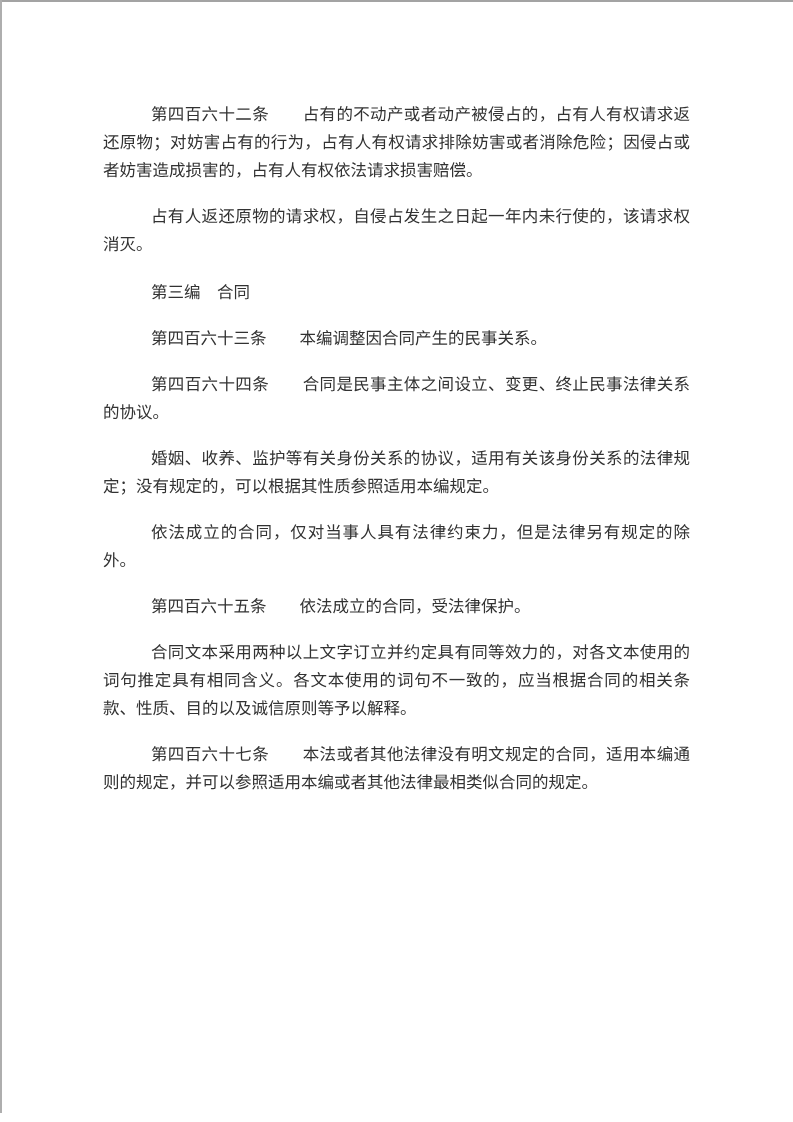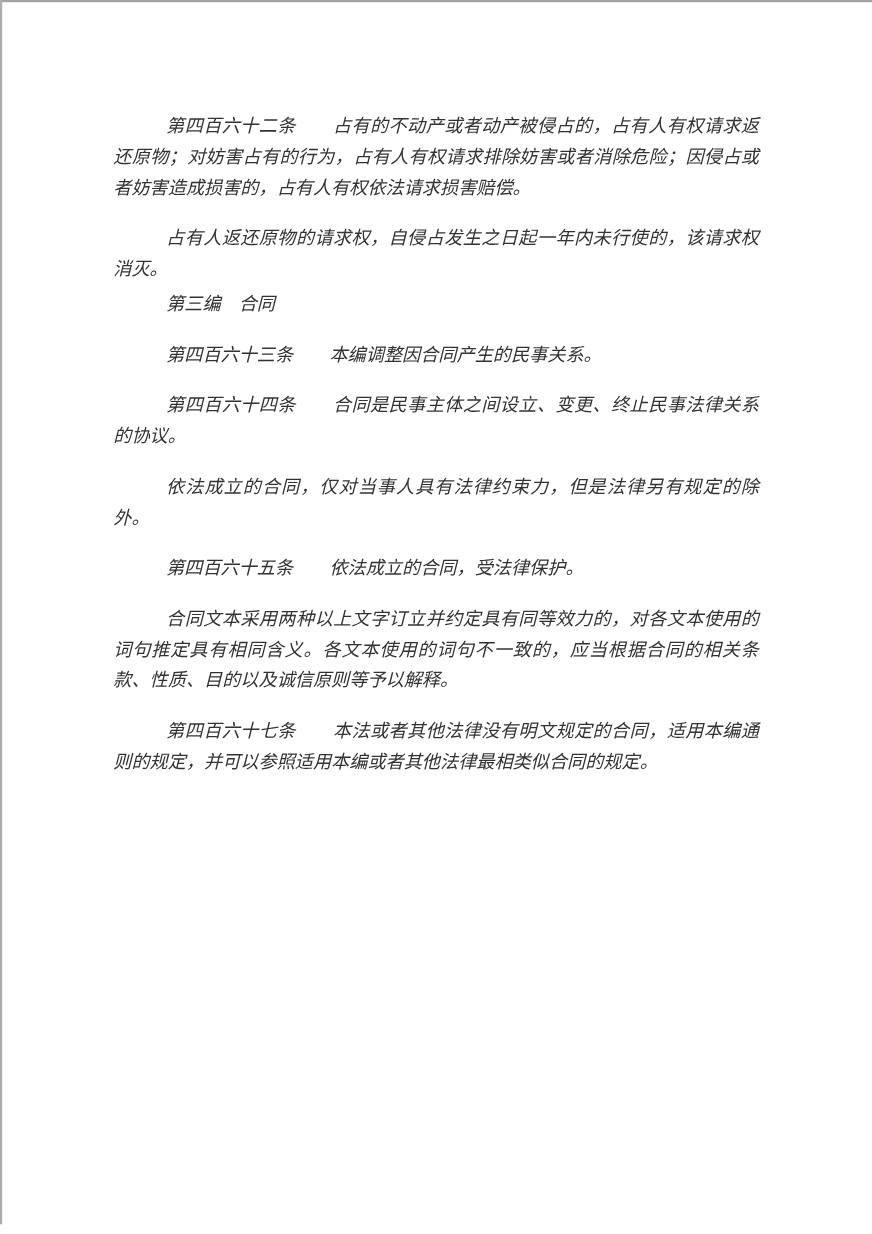--- a/index.html
+++ b/index.html
@@ -42,40 +42,40 @@
     font-family: "Liberation Serif", "DejaVu Serif", serif;
     font-size: 16.5px;
     line-height: 28px;
     color: #323232;
     text-align: justify;
     text-justify: inter-ideograph;
   }
   .para {
     margin: 18px 0 0 0;
     text-indent: 48px;
-    font-style: italic;
   }
   .para:first-child {
     margin-top: 0;
   }
   .heading {
-    margin-top: 4px;
+    margin-top: 20px;
   }
 </style>
 </head>
 <body>
 
 <div class="page">
   <div class="edge-top"></div>
   <div class="edge-left"></div>
 
   <main class="content">
     <p class="para">第四百六十二条　　占有的不动产或者动产被侵占的，占有人有权请求返还原物；对妨害占有的行为，占有人有权请求排除妨害或者消除危险；因侵占或者妨害造成损害的，占有人有权依法请求损害赔偿。</p>
     <p class="para">占有人返还原物的请求权，自侵占发生之日起一年内未行使的，该请求权消灭。</p>
     <p class="para heading">第三编　合同</p>
     <p class="para">第四百六十三条　　本编调整因合同产生的民事关系。</p>
     <p class="para">第四百六十四条　　合同是民事主体之间设立、变更、终止民事法律关系的协议。</p>
+    <p class="para">婚姻、收养、监护等有关身份关系的协议，适用有关该身份关系的法律规定；没有规定的，可以根据其性质参照适用本编规定。</p>
     <p class="para">依法成立的合同，仅对当事人具有法律约束力，但是法律另有规定的除外。</p>
     <p class="para">第四百六十五条　　依法成立的合同，受法律保护。</p>
     <p class="para">合同文本采用两种以上文字订立并约定具有同等效力的，对各文本使用的词句推定具有相同含义。各文本使用的词句不一致的，应当根据合同的相关条款、性质、目的以及诚信原则等予以解释。</p>
     <p class="para">第四百六十七条　　本法或者其他法律没有明文规定的合同，适用本编通则的规定，并可以参照适用本编或者其他法律最相类似合同的规定。</p>
   </main>
 </div>
 
 </body></html>

